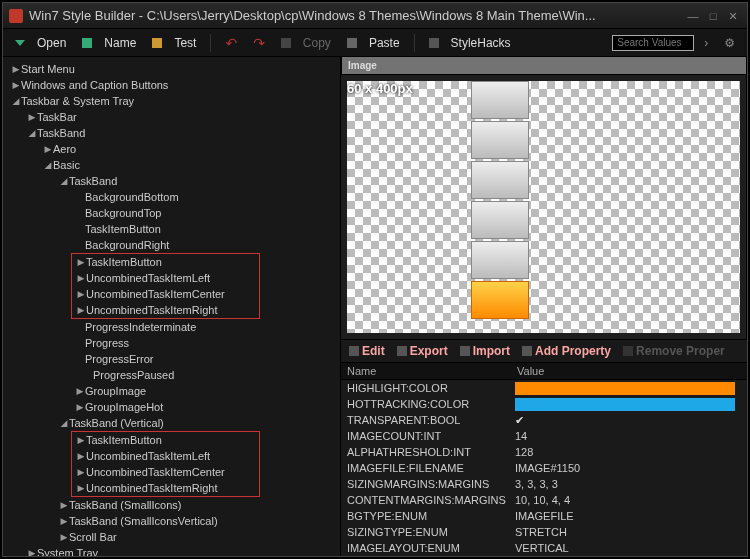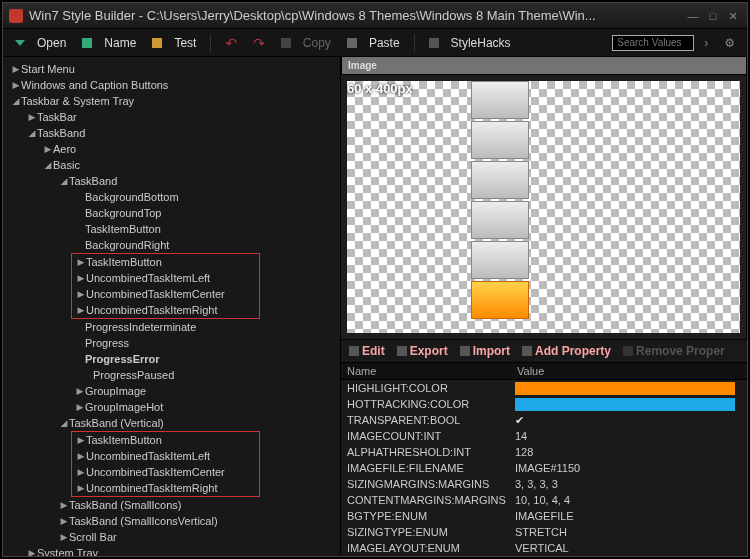--- a/index.html
+++ b/index.html
@@ -176,21 +176,21 @@
           </div>
         </div>
         <div class="tree-row" style="padding-left: 72px;">
           <span class="exp"></span>
           <span class="lbl">ProgressIndeterminate</span>
         </div>
         <div class="tree-row" style="padding-left: 72px;">
           <span class="exp"></span>
           <span class="lbl">Progress</span>
         </div>
-        <div class="tree-row" style="padding-left: 72px; font-weight: bold;">
+        <div class="tree-row" style="padding-left: 72px;">
           <span class="exp"></span>
           <span class="lbl">ProgressError</span>
         </div>
         <div class="tree-row" style="padding-left: 80px;">
           <span class="exp"></span>
           <span class="lbl">ProgressPaused</span>
         </div>
         <div class="tree-row" style="padding-left: 72px;">
           <span class="exp">▶</span>
           <span class="lbl">GroupImage</span>

